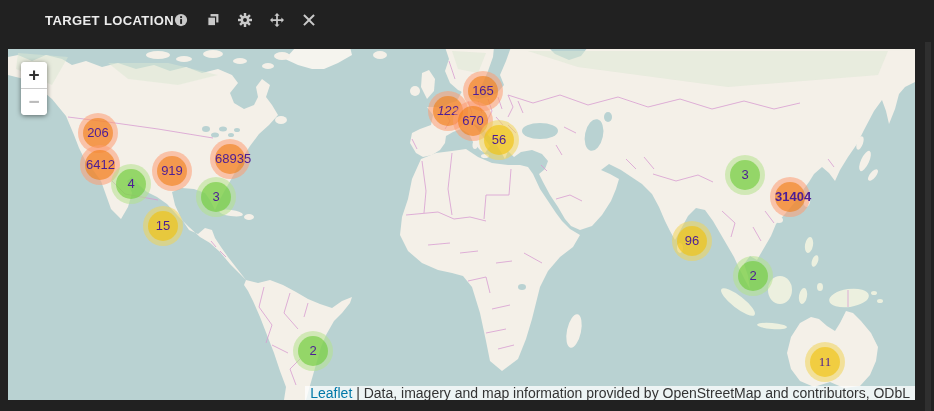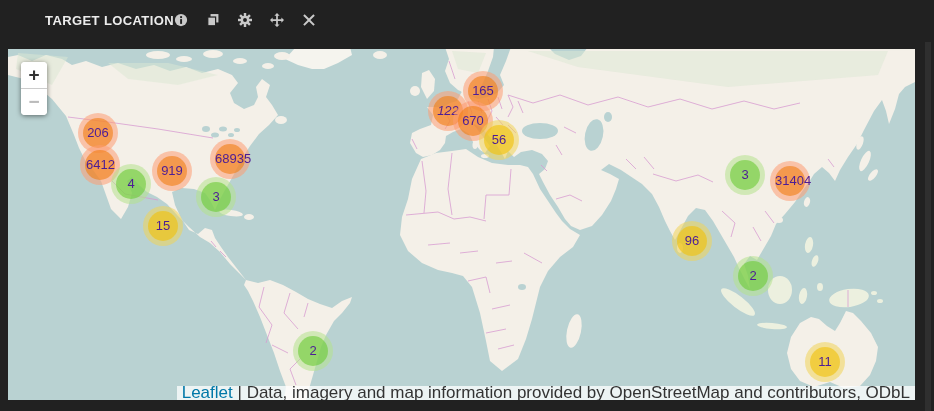--- a/index.html
+++ b/index.html
@@ -47,21 +47,21 @@
   .zoom-btn{
     width:26px;height:26px;line-height:25px;text-align:center;
     font-size:19px;font-weight:bold;color:#333;background:#fff;cursor:pointer;
   }
   .zoom-btn.zoom-in{border-bottom:1px solid #ccc;}
   .zoom-btn.zoom-out{color:#bbb;}
   
   .attribution{
     position:absolute;right:0;bottom:0;height:14px;line-height:14px;
     padding:0 5px;background:rgba(255,255,255,.75);
-    font-size:17px;color:#333;white-space:nowrap;z-index:900;
+    font-size:14px;color:#333;white-space:nowrap;z-index:900;
   }
   .attribution a{color:#0078a8;text-decoration:none;cursor:pointer;}
   
   .scroll-strip{
     position:absolute;left:925px;top:42px;width:6px;height:369px;
     background:#2f2f2f;
   }
 </style>
 </head>
 <body>
@@ -250,30 +250,30 @@
       </div>
       <div class="cluster" style="left: 471px; top: 71px; z-index: 179; background: rgba(241, 211, 87, 0.55);">
         <div class="inner" style="background: rgba(240, 194, 12, 0.62);">56</div>
       </div>
       <div class="cluster" style="left: 285px; top: 282px; z-index: 402; background: rgba(181, 226, 140, 0.55);">
         <div class="inner" style="background: rgba(110, 204, 57, 0.62);">2</div>
       </div>
       <div class="cluster" style="left: 717px; top: 106px; z-index: 226; background: rgba(181, 226, 140, 0.55);">
         <div class="inner" style="background: rgba(110, 204, 57, 0.62);">3</div>
       </div>
-      <div class="cluster" style="left: 762px; top: 112px; z-index: 238; background: rgba(253, 156, 115, 0.55);">
+      <div class="cluster" style="left: 762px; top: 128px; z-index: 238; background: rgba(253, 156, 115, 0.55); font-weight: bold;">
         <div class="inner" style="background: rgba(241, 128, 23, 0.62);">31404</div>
       </div>
       <div class="cluster" style="left: 664px; top: 172px; z-index: 292; background: rgba(241, 211, 87, 0.55);">
         <div class="inner" style="background: rgba(240, 194, 12, 0.62);">96</div>
       </div>
       <div class="cluster" style="left: 725px; top: 207px; z-index: 327; background: rgba(181, 226, 140, 0.55);">
         <div class="inner" style="background: rgba(110, 204, 57, 0.62);">2</div>
       </div>
-      <div class="cluster" style="left: 797px; top: 293px; z-index: 413; background: rgba(241, 211, 87, 0.55);">
+      <div class="cluster" style="left: 797px; top: 293px; z-index: 413; background: rgba(241, 211, 87, 0.55); font-family: Liberation Serif, serif;">
         <div class="inner" style="background: rgba(240, 194, 12, 0.62);">11</div>
       </div>
     </div>
 
   <div class="zoom-control">
     <div class="zoom-btn zoom-in">+</div>
     <div class="zoom-btn zoom-out">−</div>
   </div>
 
   <div class="attribution">

